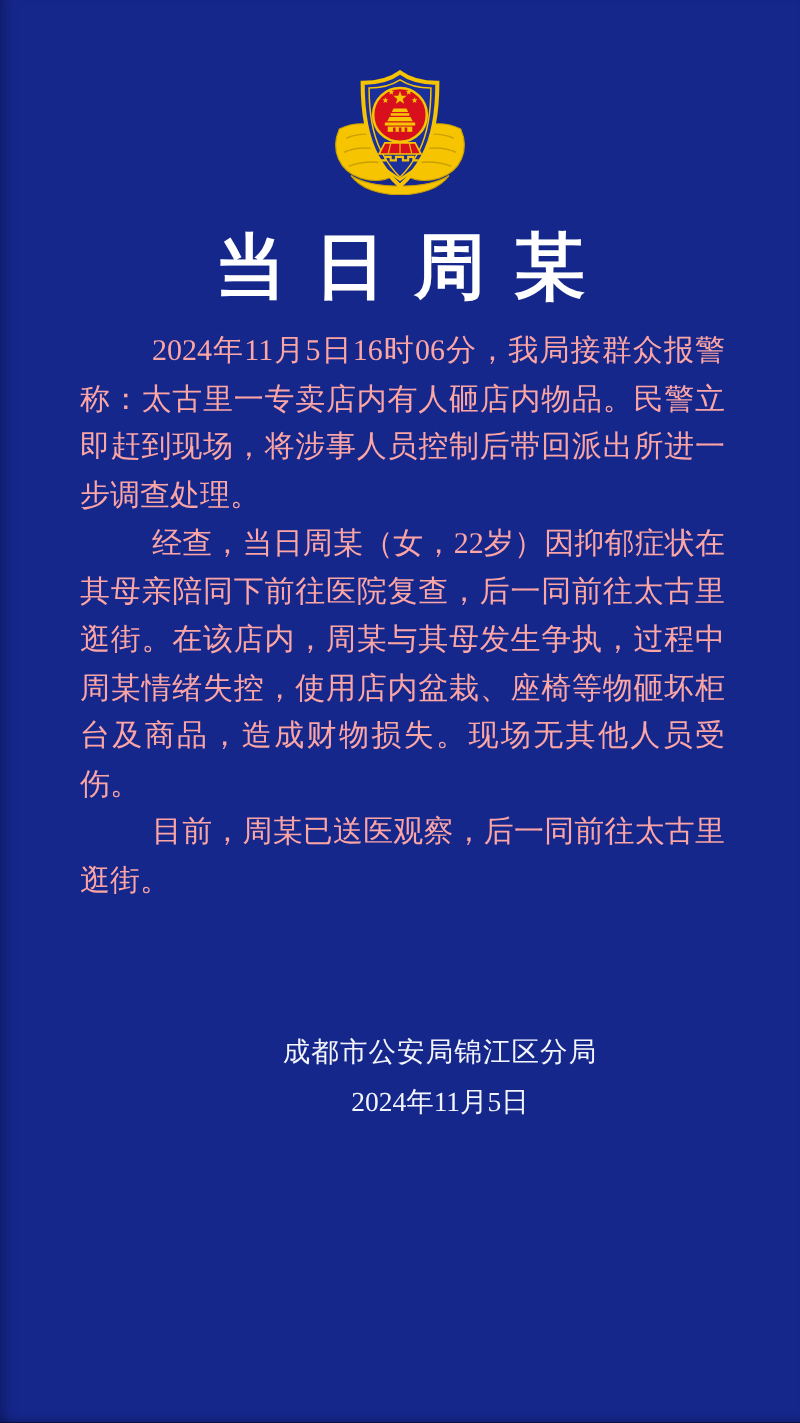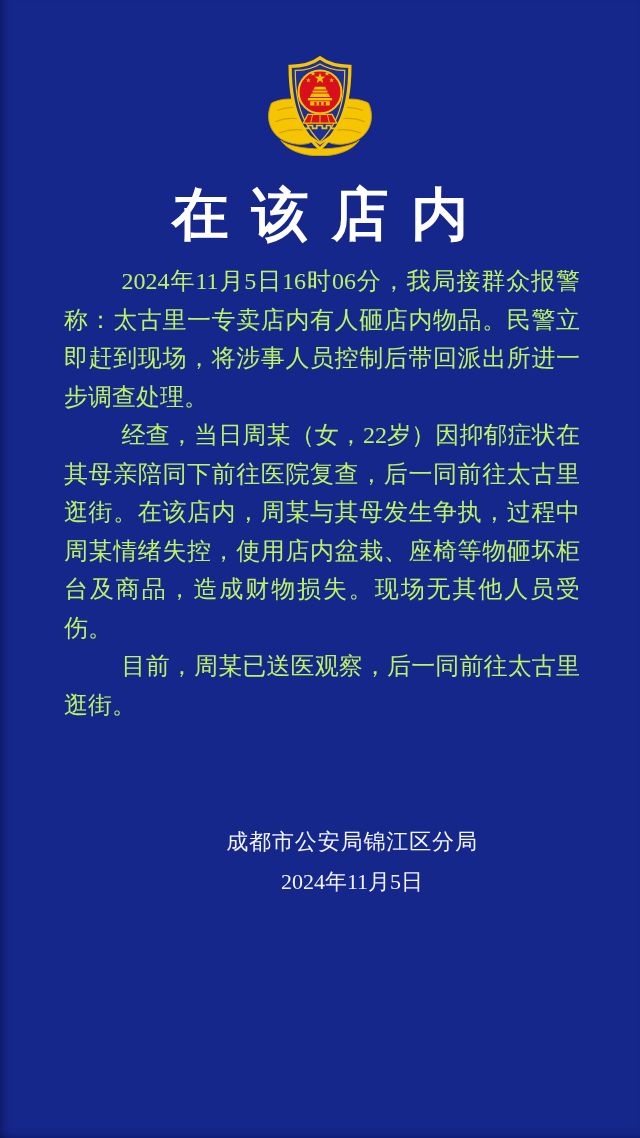--- a/index.html
+++ b/index.html
@@ -121,23 +121,23 @@
       </g>
 
       <path d="M47,64 L73,64 L78,73.5 L42,73.5 Z" fill="#d8101e" stroke="#f6c400" stroke-width="1.4"></path>
       <path d="M52,64.5 L50,73 M60,64.5 L60,73 M68,64.5 L70,73" stroke="#f6c400" stroke-width="1" fill="none"></path>
 
       <path d="M43,79 h4.5 v-3 h4.5 v3 h4.5 v-3 h6 v3 h4.5 v-3 h4.5 v3 h4.5" fill="none" stroke="#f6c400" stroke-width="1.8"></path>
       <path d="M42,83 L60,95.5 L78,83" fill="none" stroke="#f6c400" stroke-width="2.4"></path>
     </svg>
   </div>
 
-  <div class="title" style="color: rgb(255, 255, 255);">在该店内</div>
+  <div class="title" style="color: rgb(255, 255, 255);">当日周某</div>
 
-  <div class="body-text" style="color: #bef264;">
+  <div class="body-text" style="color: #fca5a5;">
     <p>2024年11月5日16时06分，我局接群众报警称：太古里一专卖店内有人砸店内物品。民警立即赶到现场，将涉事人员控制后带回派出所进一步调查处理。</p>
     <p>经查，当日周某（女，22岁）因抑郁症状在其母亲陪同下前往医院复查，后一同前往太古里逛街。在该店内，周某与其母发生争执，过程中周某情绪失控，使用店内盆栽、座椅等物砸坏柜台及商品，造成财物损失。现场无其他人员受伤。</p>
     <p>目前，周某已送医观察，后一同前往太古里逛街。</p>
   </div>
 
   <div class="signature" style="color: rgb(243, 245, 251);">
     <div class="sig-agency">成都市公安局锦江区分局</div>
     <div class="sig-date">2024年11月5日</div>
   </div>
 

